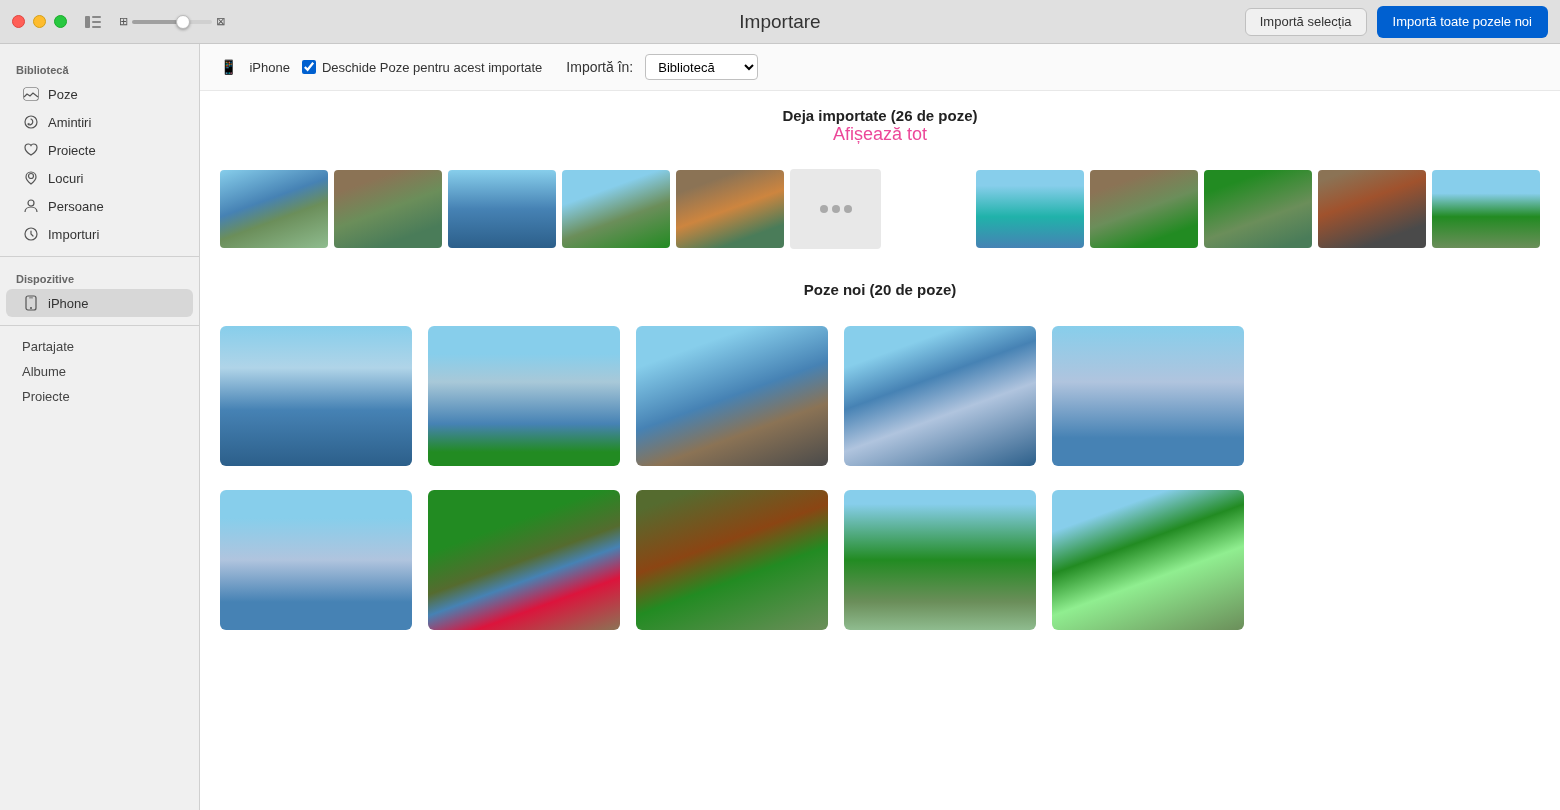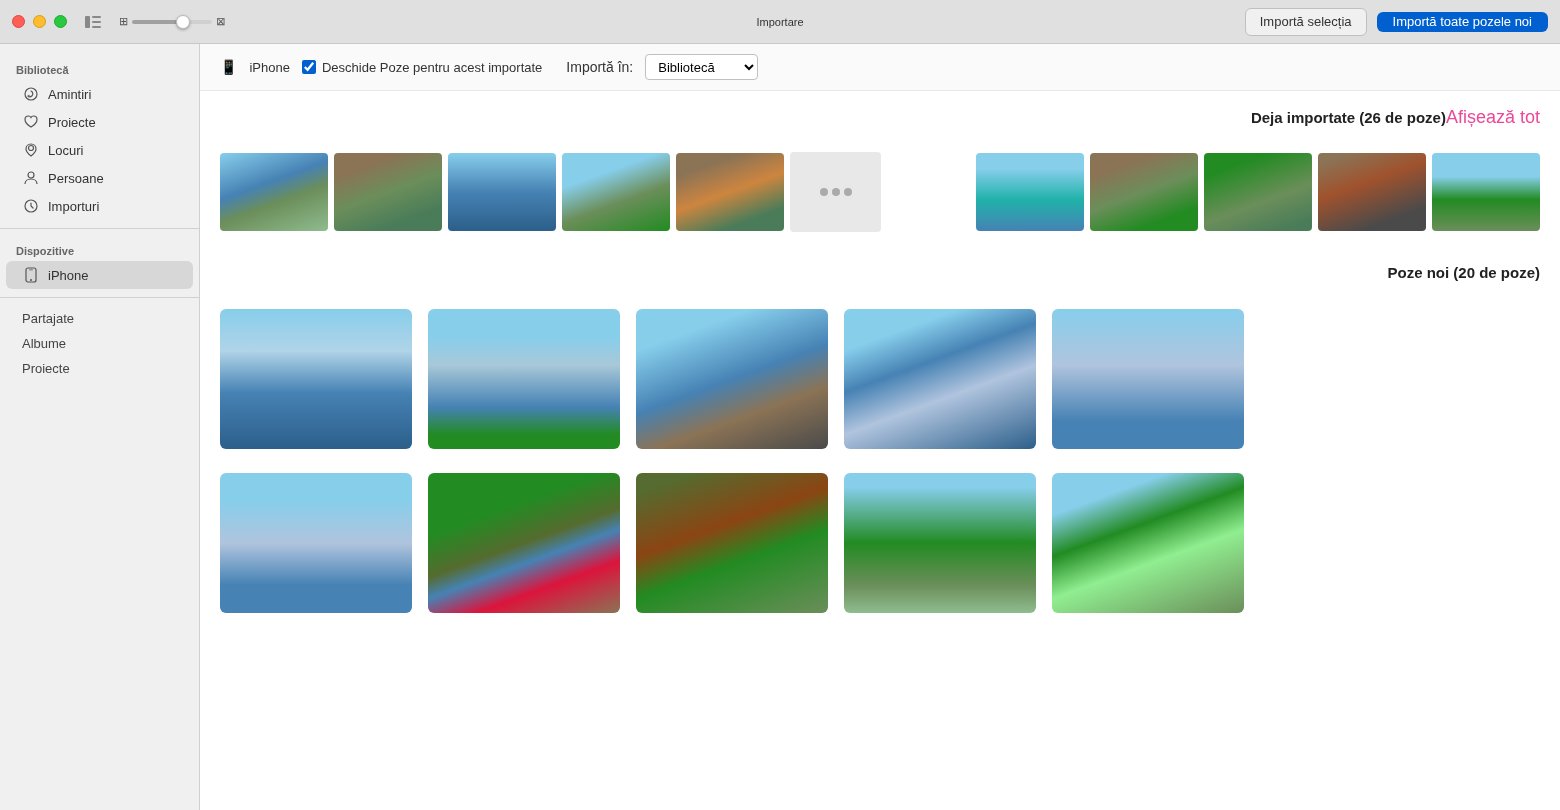--- a/index.html
+++ b/index.html
@@ -36,21 +36,21 @@
       cursor: pointer;
     }
     .traffic-light.close { background: #ff5f57; border: 1px solid #e0443e; }
     .traffic-light.minimize { background: #febc2e; border: 1px solid #d4a017; }
     .traffic-light.maximize { background: #28c840; border: 1px solid #1aac2a; }
 
     .titlebar-center {
       position: absolute;
       left: 50%;
       transform: translateX(-50%);
-      font-size: 11px;
+      font-size: 19px;
       font-weight: 500;
       color: #333;
     }
 
     .titlebar-icons {
       display: flex;
       align-items: center;
       gap: 8px;
       margin-left: 16px;
     }
@@ -109,21 +109,21 @@
       align-items: center;
     }
     .btn-import-all {
       background: #0060d0;
       border: none;
       border-radius: 6px;
       padding: 5px 16px;
       font-size: 13px;
       color: white;
       cursor: pointer;
-      height: 20px;
+      height: 32px;
       display: flex;
       align-items: center;
       font-weight: 500;
     }
 
     
     .main-layout {
       display: flex;
       flex: 1;
       overflow: hidden;
@@ -240,22 +240,23 @@
       height: 26px;
     }
 
     
     .section {
       padding: 16px 20px 8px 20px;
     }
     .section-title-row {
       display: flex;
       align-items: center;
-      justify-content: flex-end;
+      justify-content: space-between;
       margin-bottom: 12px;
+      flex-direction: column;
     }
     .section-title {
       font-size: 15px;
       font-weight: 600;
       color: #222;
     }
     .afiseaza-tot {
       font-size: 18px;
       color: #ec4899;
       cursor: pointer;
@@ -357,20 +358,31 @@
   <div class="titlebar-right">
     <button class="btn-import-selection">Importă selecția</button>
     <button class="btn-import-all">Importă toate pozele noi</button>
   </div>
 </div>
 
 <div class="main-layout">
 
   <div class="sidebar">
     <div class="sidebar-section-header">Bibliotecă</div>
+    <div class="sidebar-item">
+      <span class="icon">
+        <svg width="16" height="16" viewBox="0 0 16 16" fill="none">
+          <rect x="1" y="2" width="14" height="12" rx="2" stroke="#555" stroke-width="1.2" fill="none"></rect>
+          <rect x="1" y="2" width="14" height="12" rx="2" fill="#f0f0f0"></rect>
+          <rect x="2" y="2" width="3" height="3" rx="0.5" fill="none"></rect>
+          <path d="M1 11 L4 8 L7 10 L10 7 L15 11" stroke="#555" stroke-width="1.2" fill="none"></path>
+        </svg>
+      </span>
+      <span>Poze</span>
+    </div>
     <div class="sidebar-item">
       <span class="icon">
         <svg width="16" height="16" viewBox="0 0 16 16">
           <circle cx="8" cy="8" r="6" stroke="#555" stroke-width="1.2" fill="none"></circle>
           <path d="M8 5 A3 3 0 1 1 5.5 10.5" stroke="#555" stroke-width="1.2" fill="none" stroke-linecap="round"></path>
           <path d="M5 10 L5.5 10.5 L6 9.5" stroke="#555" stroke-width="1.2" fill="none" stroke-linecap="round"></path>
         </svg>
       </span>
       <span>Amintiri</span>
     </div>

